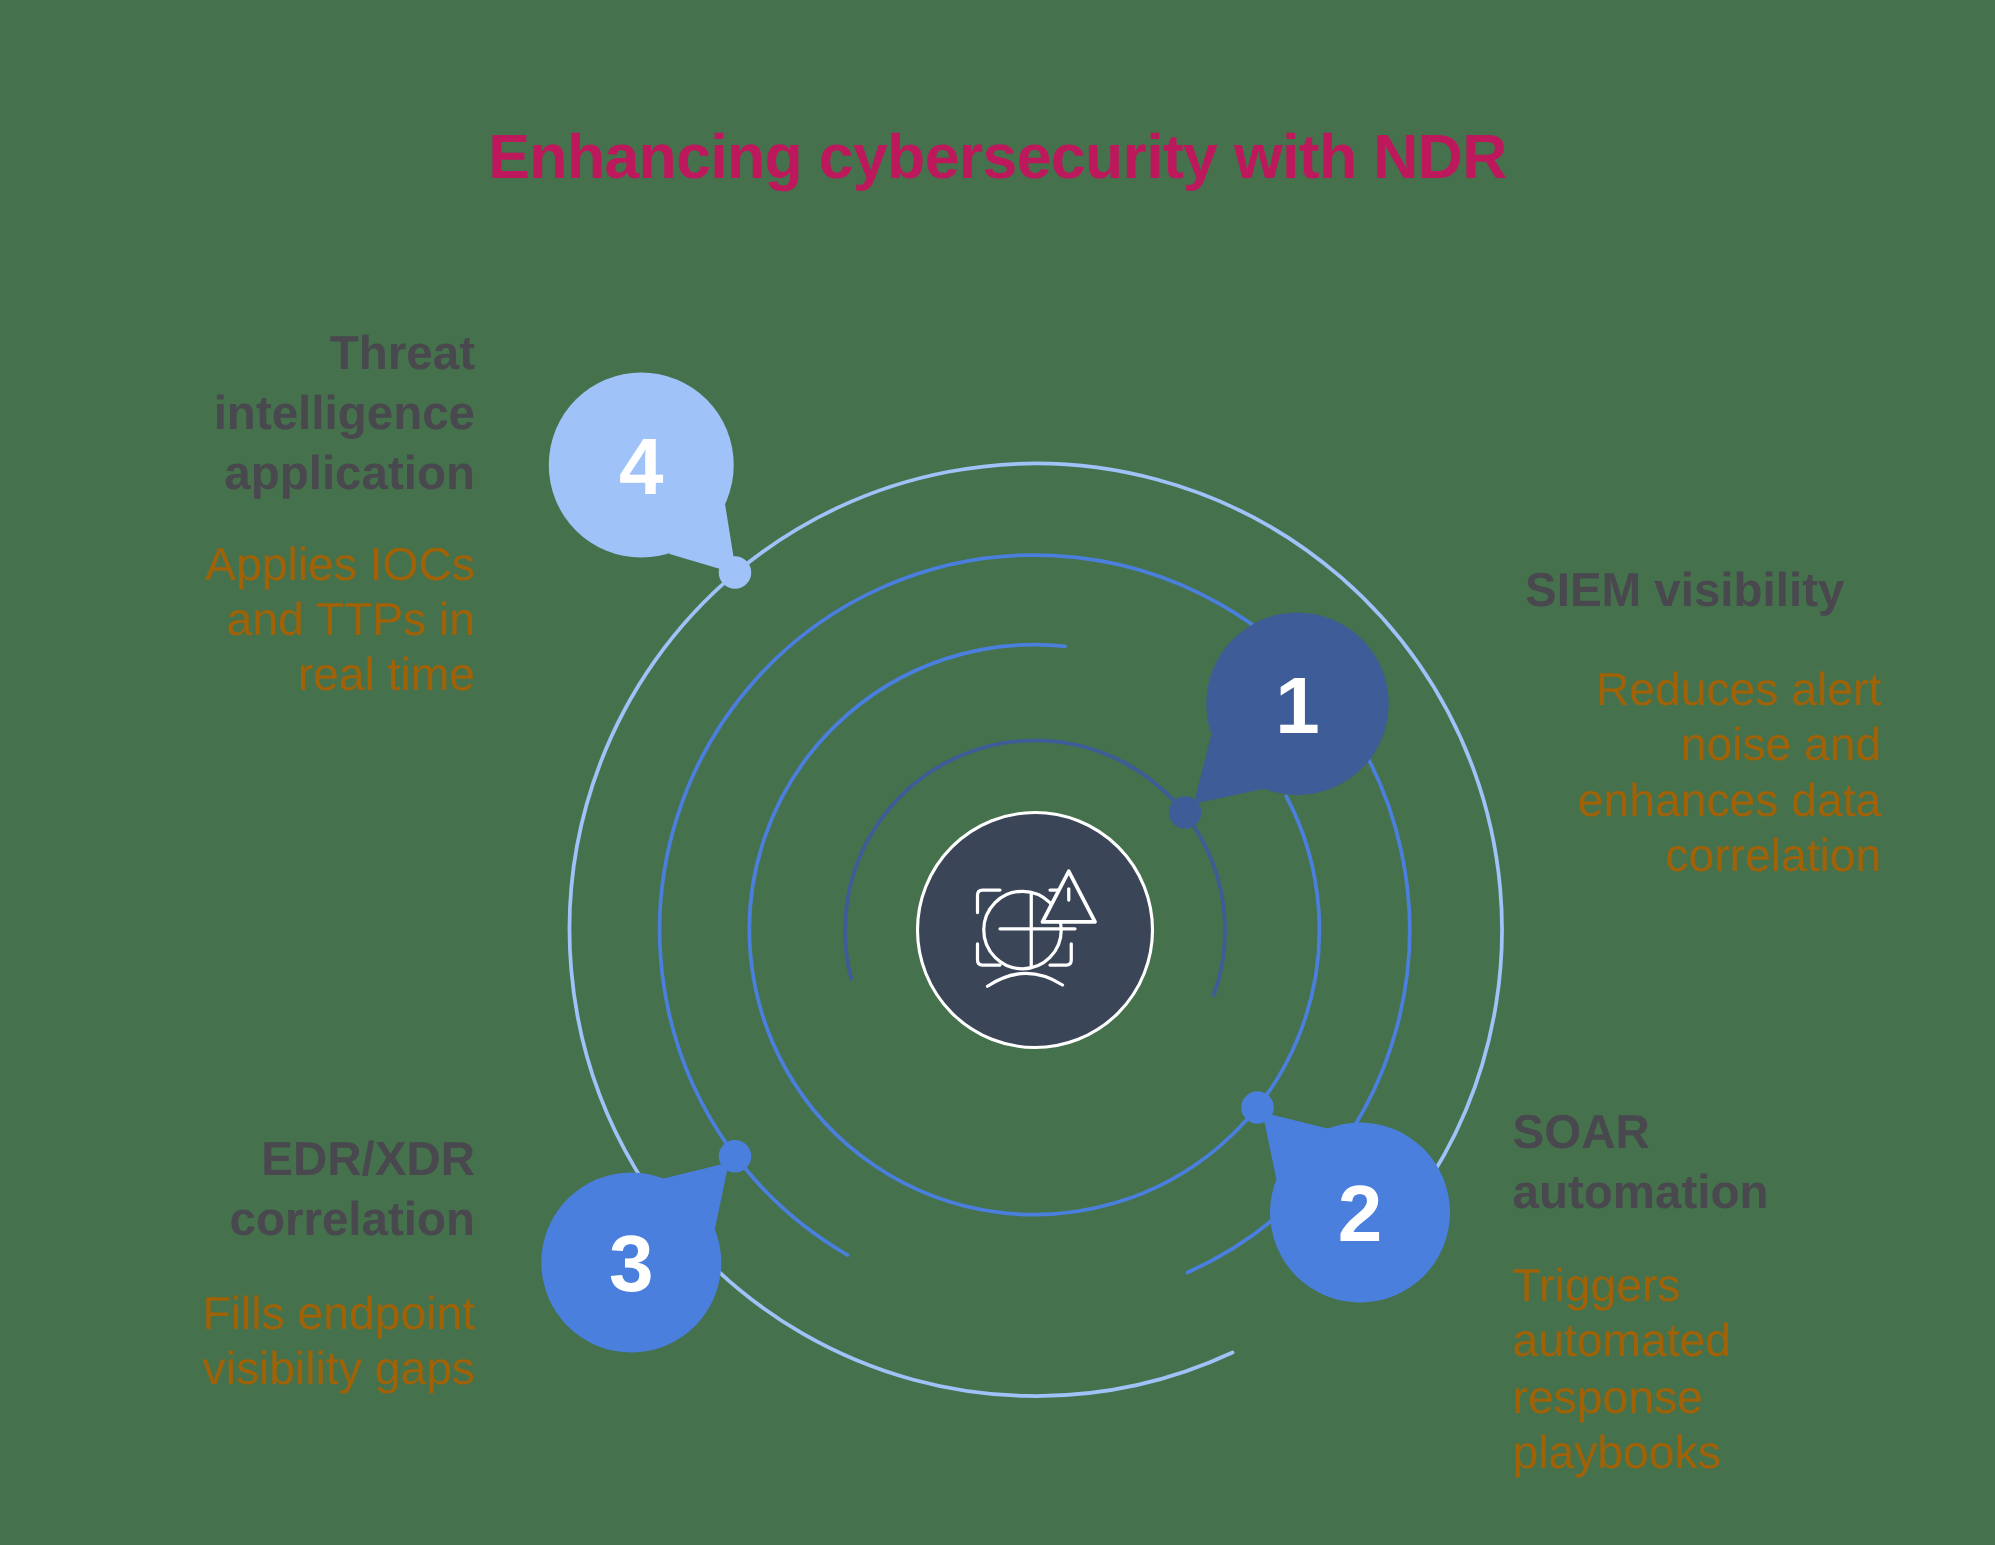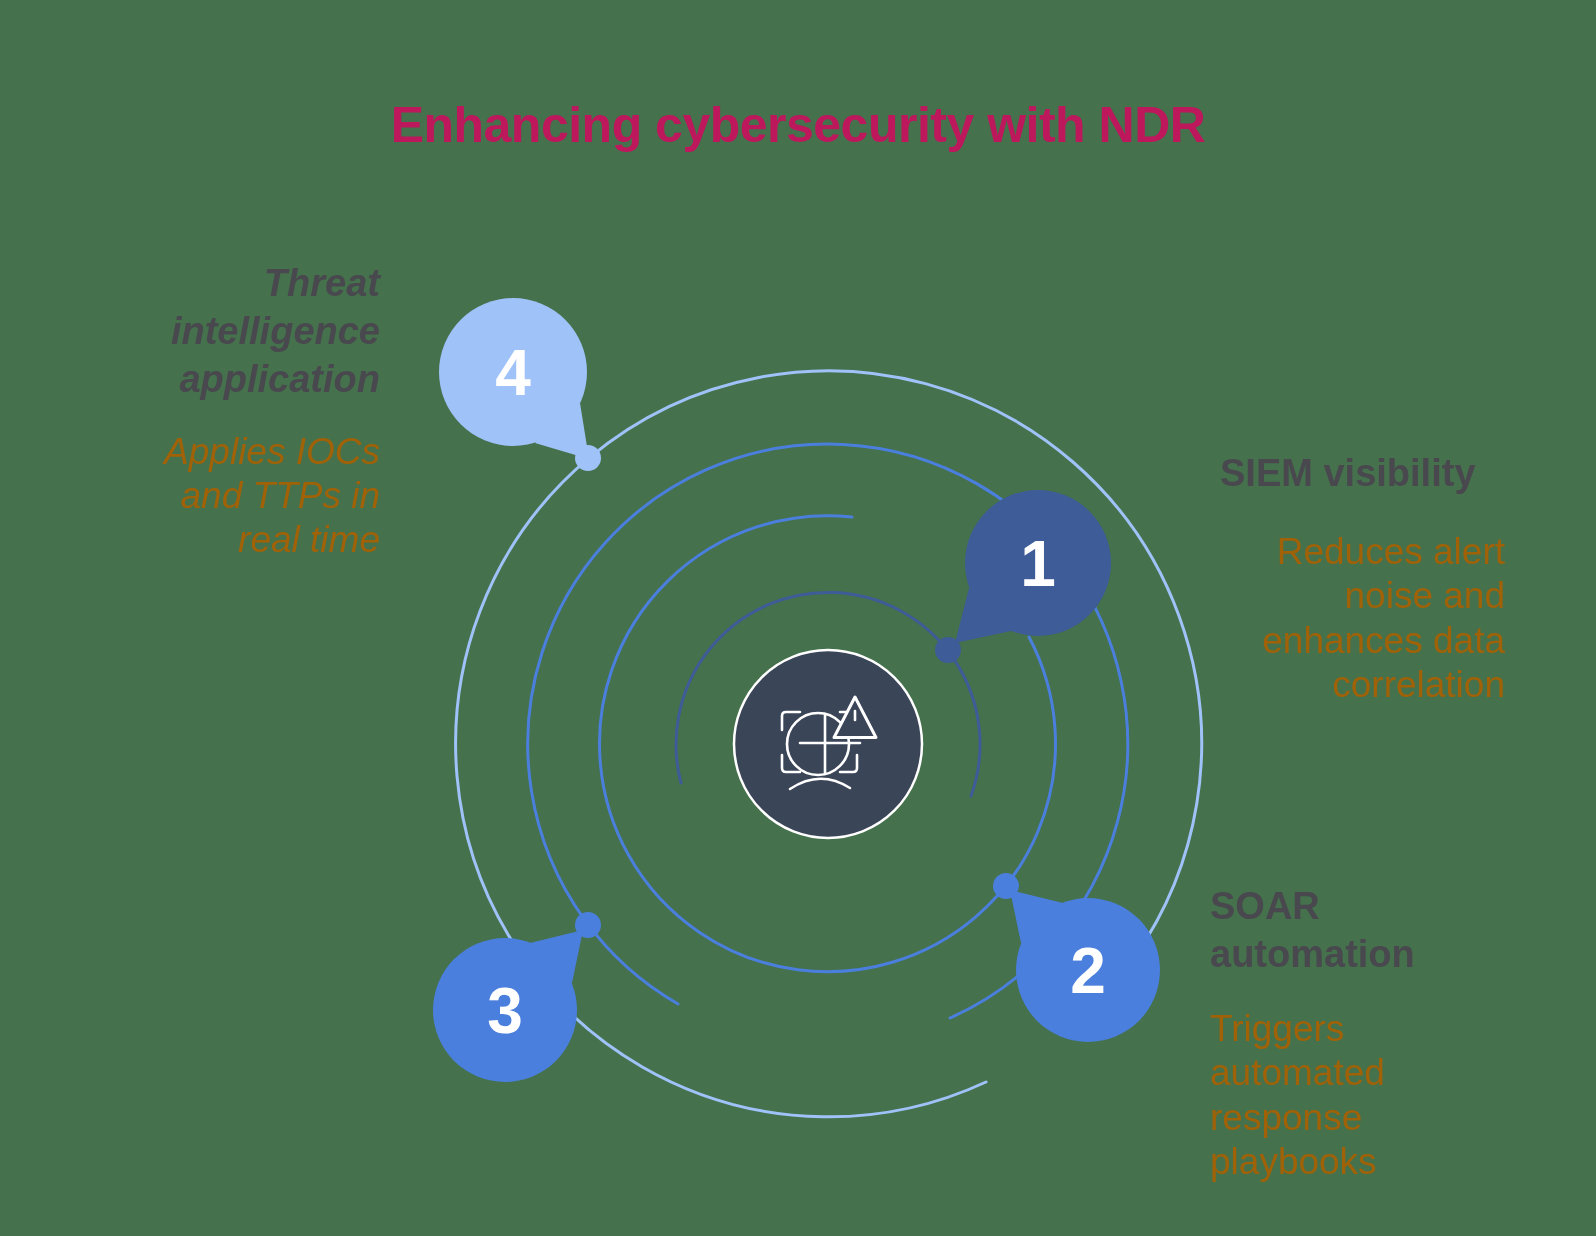--- a/index.html
+++ b/index.html
@@ -29,21 +29,21 @@
     line-height: 1.26;
     color: #48484E;
   }
   .step-block p {
     margin: 0;
     font-size: 37px;
     font-weight: 400;
     line-height: 1.2;
     color: #a16207;
   }
-  .align-right { text-align: right; font-style: italic; }
+  .align-right { text-align: right; }
   .align-left  { text-align: left; }
   .block-4 { left: 90px;   top: 260px;  width: 290px; }
   .block-4 p { margin-top: 26px; margin-left: auto; max-width: 262px; }
   .block-1 { left: 1220px; top: 450px;  width: 285px; }
   .block-1 p { margin-top: 32px; max-width: 285px; text-align: right; }
   .block-2 { left: 1210px; top: 883px;  width: 305px; }
   .block-2 p { margin-top: 28px; max-width: 300px; }
   .block-3 { left: 90px;   top: 905px;  width: 290px; }
   .block-3 p { margin-top: 28px; margin-left: auto; max-width: 240px; }
 
@@ -132,19 +132,23 @@
   <div class="step-block block-1 align-left">
     <h2>SIEM visibility</h2>
     <p>Reduces alert noise and enhances data correlation</p>
   </div>
 
   <div class="step-block block-2 align-left">
     <h2>SOAR automation</h2>
     <p>Triggers automated response playbooks</p>
   </div>
 
+  <div class="step-block block-3 align-right">
+    <h2>EDR/XDR correlation</h2>
+    <p>Fills endpoint visibility gaps</p>
+  </div>
 
   <div class="step-block block-4 align-right">
     <h2>Threat intelligence application</h2>
     <p>Applies IOCs and TTPs in real time</p>
   </div>
 
 </div>
 
 </body></html>

